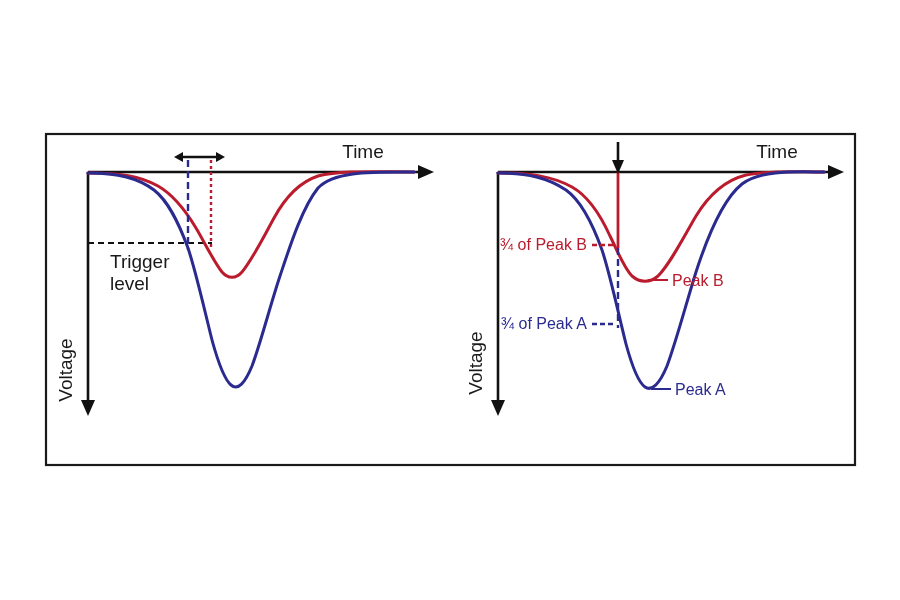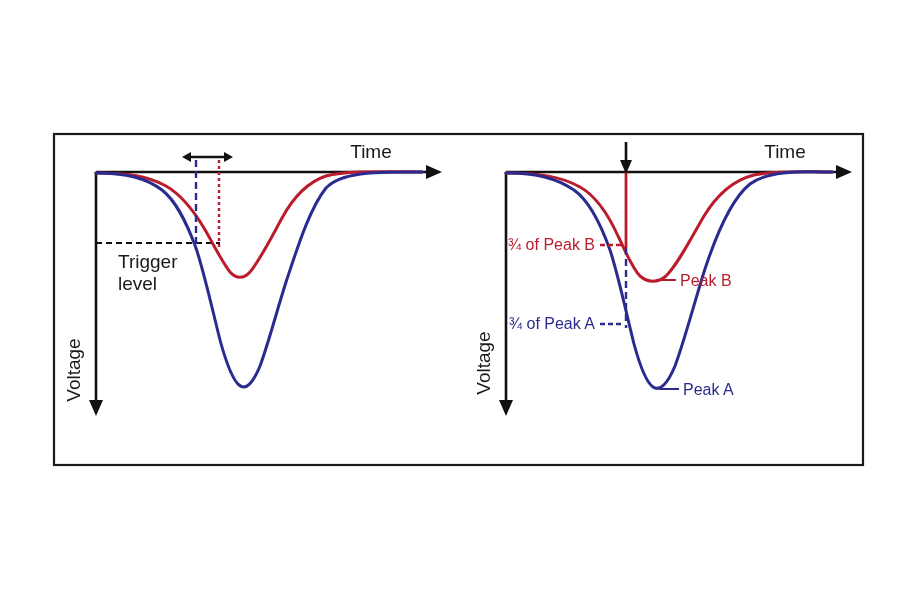--- a/index.html
+++ b/index.html
@@ -9,21 +9,21 @@
   }
   body {
     width: 900px;
     height: 600px;
     position: relative;
     font-family: "Liberation Sans", sans-serif;
     overflow: hidden;
   }
   #figure-root {
     position: absolute;
-    left: 8px; top: 0;
+    left: 0; top: 0;
     width: 852px;
     height: 600px;
   }
   svg.figure-canvas {
     display: block;
     width: 900px;
     height: 600px;
   }
   .axis-line { stroke: #111111; stroke-width: 2.6; fill: none; }
   .frame-rect { fill: #ffffff; stroke: #1a1a1a; stroke-width: 2.2; }

